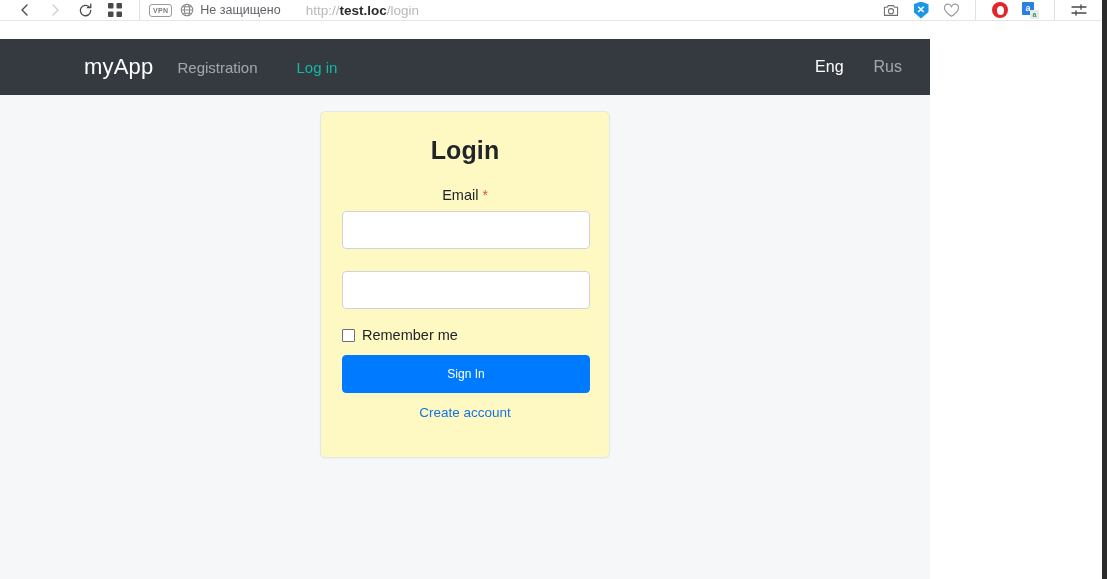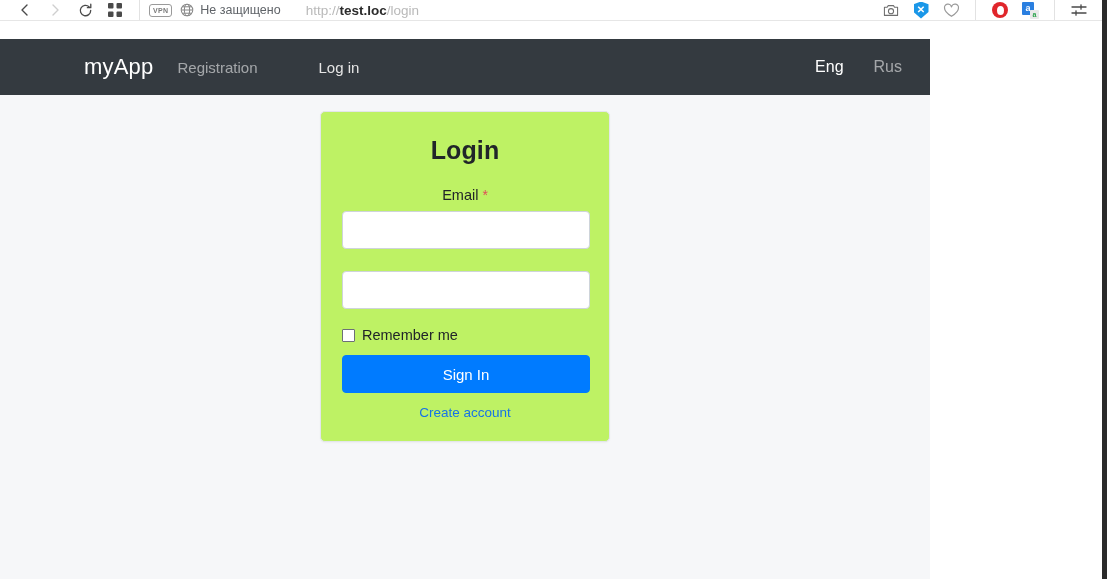--- a/index.html
+++ b/index.html
@@ -154,51 +154,51 @@
     align-items: center;
     padding: 0 28px 0 84px;
   }
   .brand {
     color: #ffffff;
     font-size: 22px;
     letter-spacing: .2px;
     margin-right: 24px;
     white-space: nowrap;
   }
-  .nav-links { display: flex; align-items: center; gap: 22px; }
+  .nav-links { display: flex; align-items: center; }
   .nav-link {
     font-size: 15px;
     color: rgba(255,255,255,.55);
     white-space: nowrap;
   }
-  .nav-link.active { color: #e5e5e5; padding-left: 39px; }
+  .nav-link.active { color: #14b8a6; padding-left: 39px; }
   .nav-right {
     margin-left: auto;
     display: flex; align-items: center; gap: 30px;
   }
   .lang {
     font-size: 16px;
     color: rgba(255,255,255,.55);
     white-space: nowrap;
   }
   .lang.active { color: #ffffff; }
 
   
   .content {
     display: flex;
     justify-content: center;
     padding-top: 16px;
   }
   .card {
     width: 290px;
-    background: #bef264;
+    background: #fef9c3;
     border: 1px solid #e3e6ea;
     border-radius: 5px;
     box-shadow: 0 1px 2px rgba(16,24,40,.04);
-    padding: 22px 21px 20px 21px;
+    padding: 22px 21px 36px 21px;
   }
   .card-title {
     text-align: center;
     font-size: 25px;
     font-weight: bold;
     color: #212529;
     margin: 2px 0 22px 0;
     letter-spacing: .1px;
   }
   .field-label {
@@ -238,21 +238,21 @@
     flex: 0 0 auto;
   }
   .check-label { font-size: 14.5px; color: #212529; }
   .btn-primary {
     width: 248px;
     height: 38px;
     background: #007bff;
     border: 1px solid #007bff;
     border-radius: 4px;
     color: #ffffff;
-    font-size: 15px;
+    font-size: 12px;
     cursor: pointer;
     display: block;
     font-family: "Liberation Sans", sans-serif;
   }
   .link-row { text-align: center; margin-top: 10px; }
   .link {
     font-size: 13.5px;
     color: #1673e6;
     text-decoration: none;
   }

